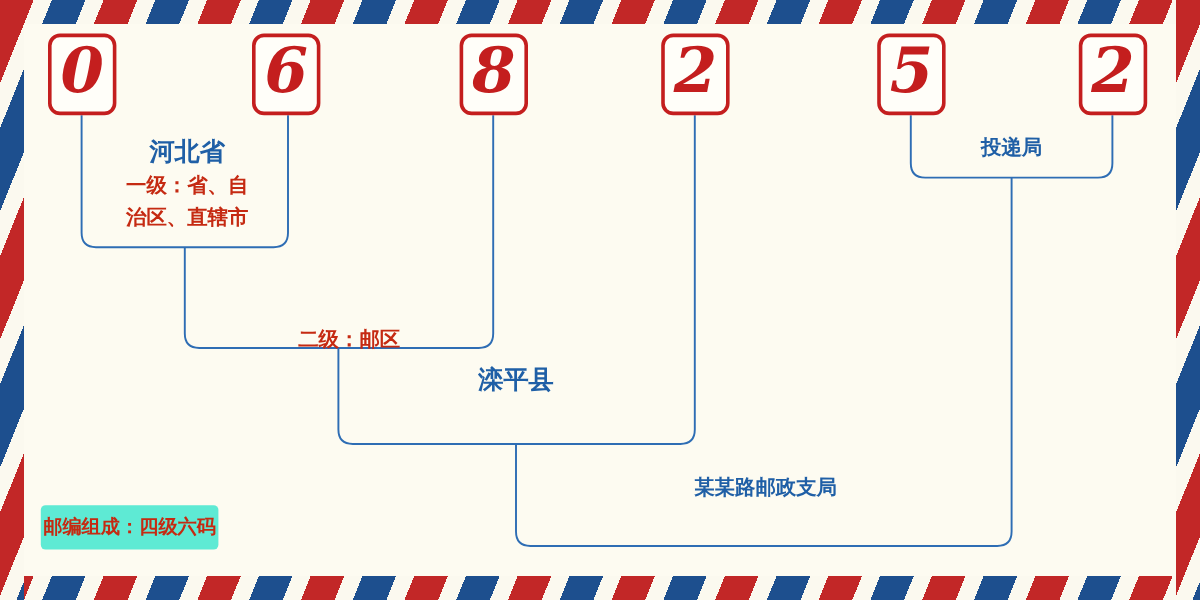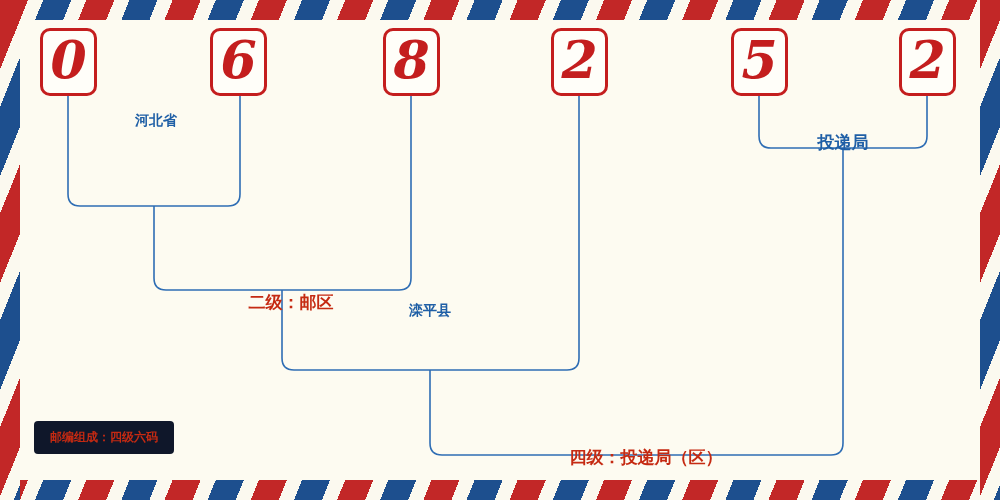--- a/index.html
+++ b/index.html
@@ -68,32 +68,32 @@
 
   .lbl {
     position: absolute;
     font-weight: bold;
     white-space: nowrap;
     transform: translateX(-50%);
     text-align: center;
   }
   .blue { color: #1f5fa6; }
   .red  { color: #c52a12; }
-  .big  { font-size: 14px; }
-  .med  { font-size: 17px; margin-top: 20px; }
+  .big  { font-size: 21px; }
+  .med  { font-size: 17px; }
   .desc-multiline { line-height: 27px; white-space: normal; width: 160px; }
 
   .badge {
     position: absolute;
     left: 34px;
     top: 421px;
-    background: #0f172a;
+    background: #5eead4;
     border-radius: 4px;
-    padding: 8px 16px;
-    font-size: 12px;
+    padding: 8px 2px;
+    font-size: 16px;
     font-weight: bold;
     color: #c52a12;
     white-space: nowrap;
   }
 </style>
 </head>
 <body>
 
 <div class="canvas">
 
@@ -123,24 +123,28 @@
     <span class="digit">2</span>
   </div>
   <div class="digit-box" style="left:731px">
     <span class="digit">5</span>
   </div>
   <div class="digit-box" style="left:899px">
     <span class="digit">2</span>
   </div>
 
   <div class="lbl blue big" style="left:156px; top:112px">河北省</div>
+  <div class="lbl red med desc-multiline" style="left:156px; top:142px">
+    <div>一级：省、自</div>
+    <div>治区、直辖市</div>
+  </div>
 
   <div class="lbl red med" style="left:291px; top:271px">二级：邮区</div>
 
   <div class="lbl blue big" style="left:430px; top:302px">滦平县</div>
 
-  <div class="lbl red med" style="left:646px; top:426px">四级：投递局（区）</div>
+  <div class="lbl blue med" style="left:638px; top:395px">某某路邮政支局</div>
 
   <div class="lbl blue med" style="left:843px; top:111px">投递局</div>
 
   <div class="badge">邮编组成：四级六码</div>
 
 </div>
 
 </body></html>

